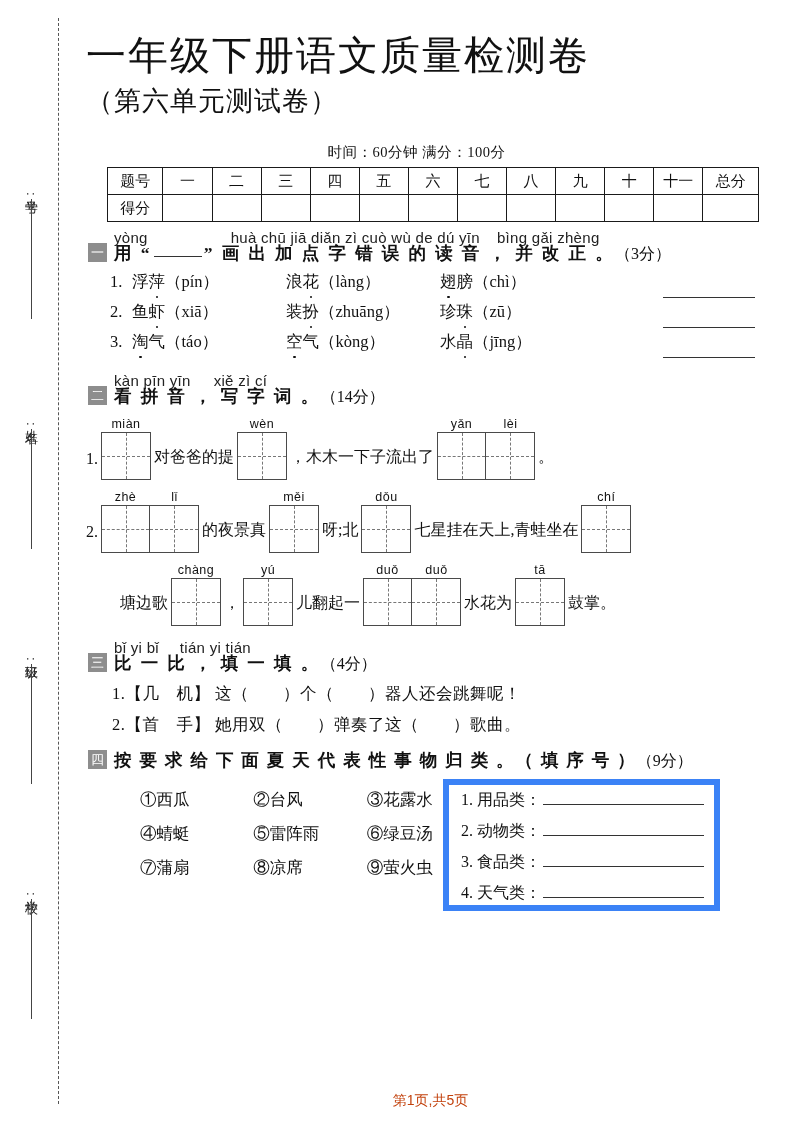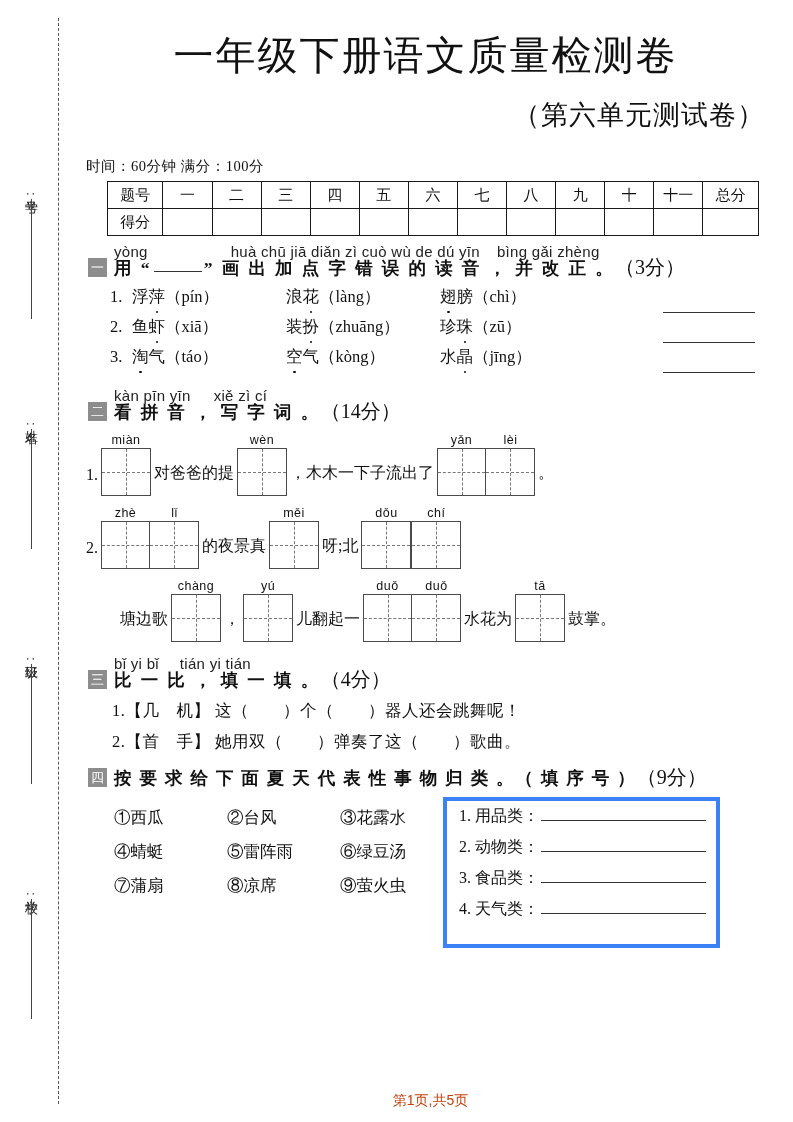--- a/index.html
+++ b/index.html
@@ -50,36 +50,35 @@
 
   
   .page {
     position: absolute;
     left: 68px; top: 0;
     width: 725px; height: 1122px;
     padding: 0 28px 0 18px;
   }
 
   .title {
-    text-align: center;
+    text-align: left;
     font-size: 40px;
     letter-spacing: 2px;
     margin-top: 28px;
     font-family: "Liberation Serif", "DejaVu Serif", serif;
     white-space: nowrap;
   }
   .subtitle {
-    text-align: right;
+    text-align: left;
     font-size: 27px;
     letter-spacing: 1px;
-    margin-top: 14px;
   }
 
   .meta-line {
-    text-align: left;
+    text-align: center;
     font-size: 14.5px;
     margin-top: 24px;
     padding-right: 18px;
     letter-spacing: 0.5px;
   }
 
   
   table.score-table {
     border-collapse: collapse;
     margin-top: 5px;
@@ -127,21 +126,21 @@
     line-height: 11px;
     white-space: nowrap;
   }
   .q-title {
     font-size: 17.5px;
     font-weight: bold;
     letter-spacing: 2.4px;
     white-space: nowrap;
     line-height: 21px;
   }
-  .q-title .pts { font-weight: normal; letter-spacing: 0px; font-size: 20px; }
+  .q-title .pts { font-weight: normal; letter-spacing: 0px; font-size: 16px; }
   .blank-inline {
     display: inline-block;
     width: 48px;
     border-bottom: 1.6px solid #333;
     vertical-align: 2px;
     margin: 0 2px;
   }
 
   
   .q1-body { margin-top: 7px; position: relative; }
@@ -254,26 +253,26 @@
     position: absolute;
     left: 28px; top: 4px;
     width: 340px;
   }
   .q4-items-row {
     display: flex;
     height: 34px;
     align-items: center;
     font-size: 16.5px;
   }
-  .q4-items-row span { width: 113px; white-space: nowrap; }
+  .q4-items-row span { width: 113px; white-space: nowrap; margin-left: 26px; }
   .q4-box {
     position: absolute;
     left: 357px; top: 0;
-    width: 277px; height: 151px;
-    border: 4px solid #3b82f6;
+    width: 277px; height: 132px;
+    border: 6px solid #3b82f6;
     padding: 5px 10px 0 12px;
   }
   .q4-cat {
     display: flex;
     align-items: baseline;
     height: 31px;
     font-size: 16px;
   }
   .q4-cat .cat-label { white-space: nowrap; }
   .q4-cat .cat-line {
@@ -453,20 +452,21 @@
               <span>lǐ</span>
             </div><div class="grid"><div class="cell"></div><div class="cell"></div></div></div>
           <span class="txt">的夜景真</span>
           <div class="grid-unit"><div class="py">
               <span>měi</span>
             </div><div class="grid"><div class="cell"></div></div></div>
           <span class="txt">呀;北</span>
           <div class="grid-unit"><div class="py">
               <span>dǒu</span>
             </div><div class="grid"><div class="cell"></div></div></div>
+          <span class="txt">七星挂在天上,青蛙坐在</span>
           <div class="grid-unit"><div class="py">
               <span>chí</span>
             </div><div class="grid"><div class="cell"></div></div></div>
         </div>
         <div class="q2-line" style="padding-left: 28px;">
           <span class="idx"></span>
           <span class="txt">塘边歌</span>
           <div class="grid-unit"><div class="py">
               <span>chàng</span>
             </div><div class="grid"><div class="cell"></div></div></div>

